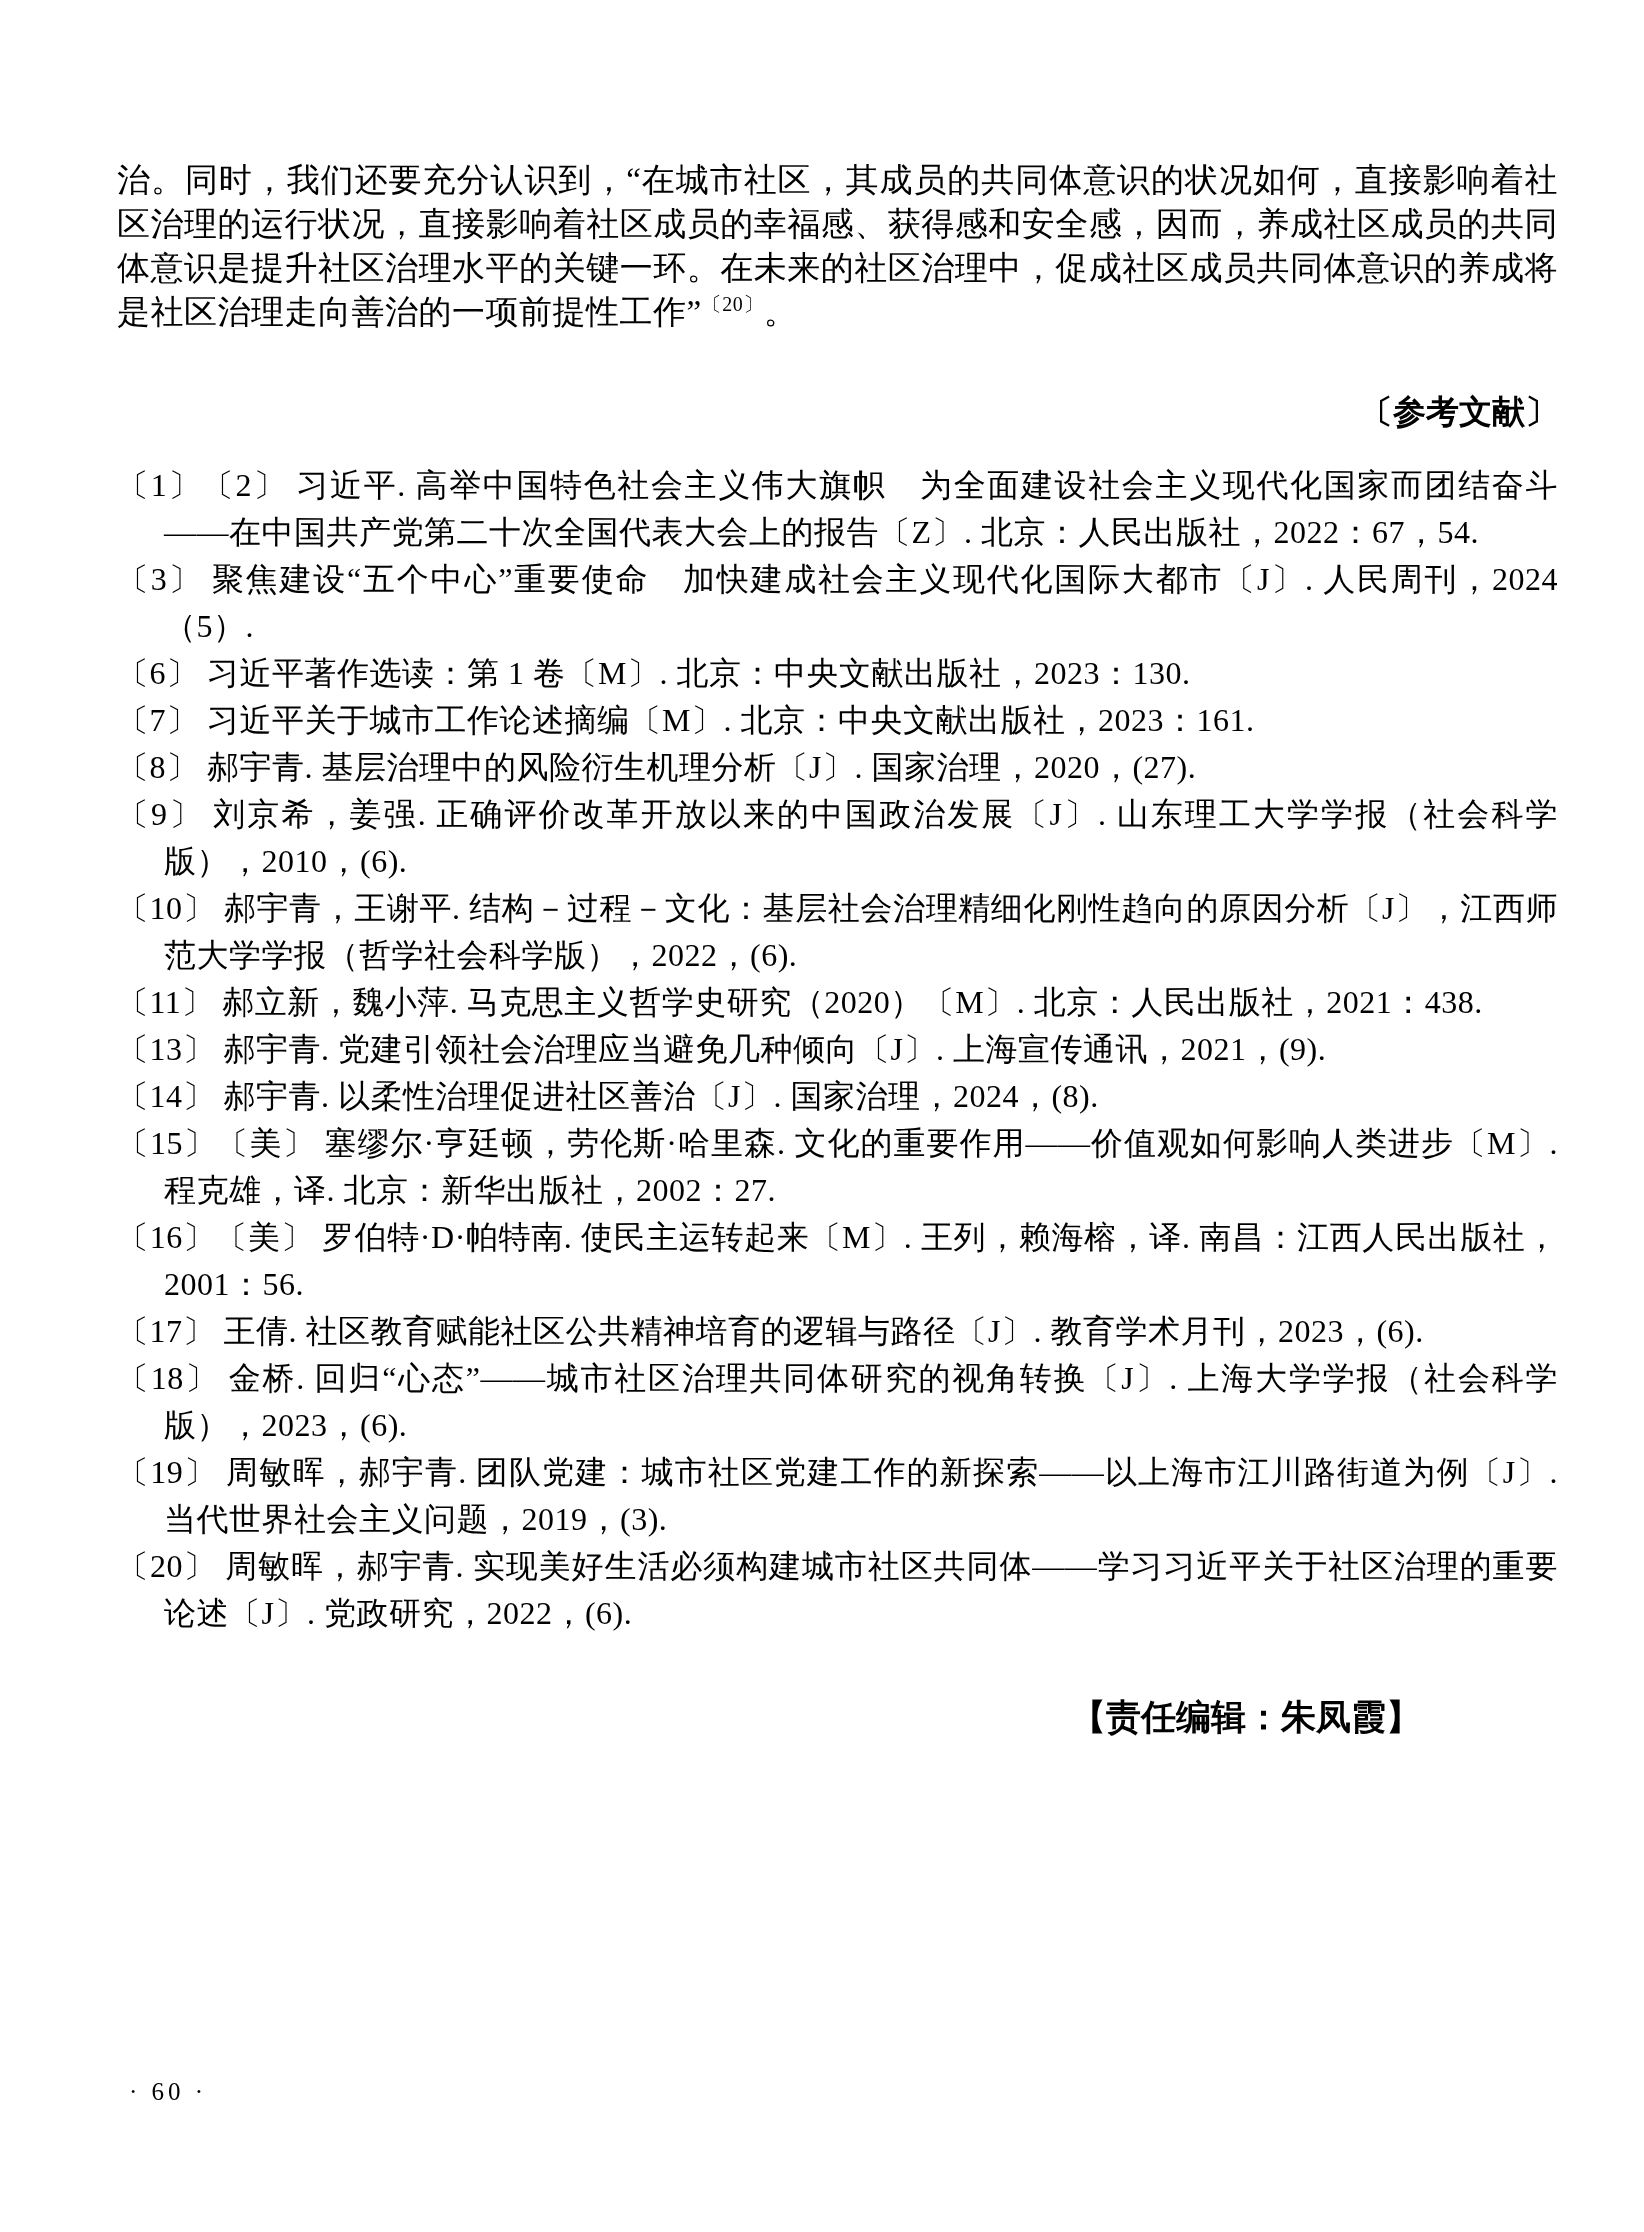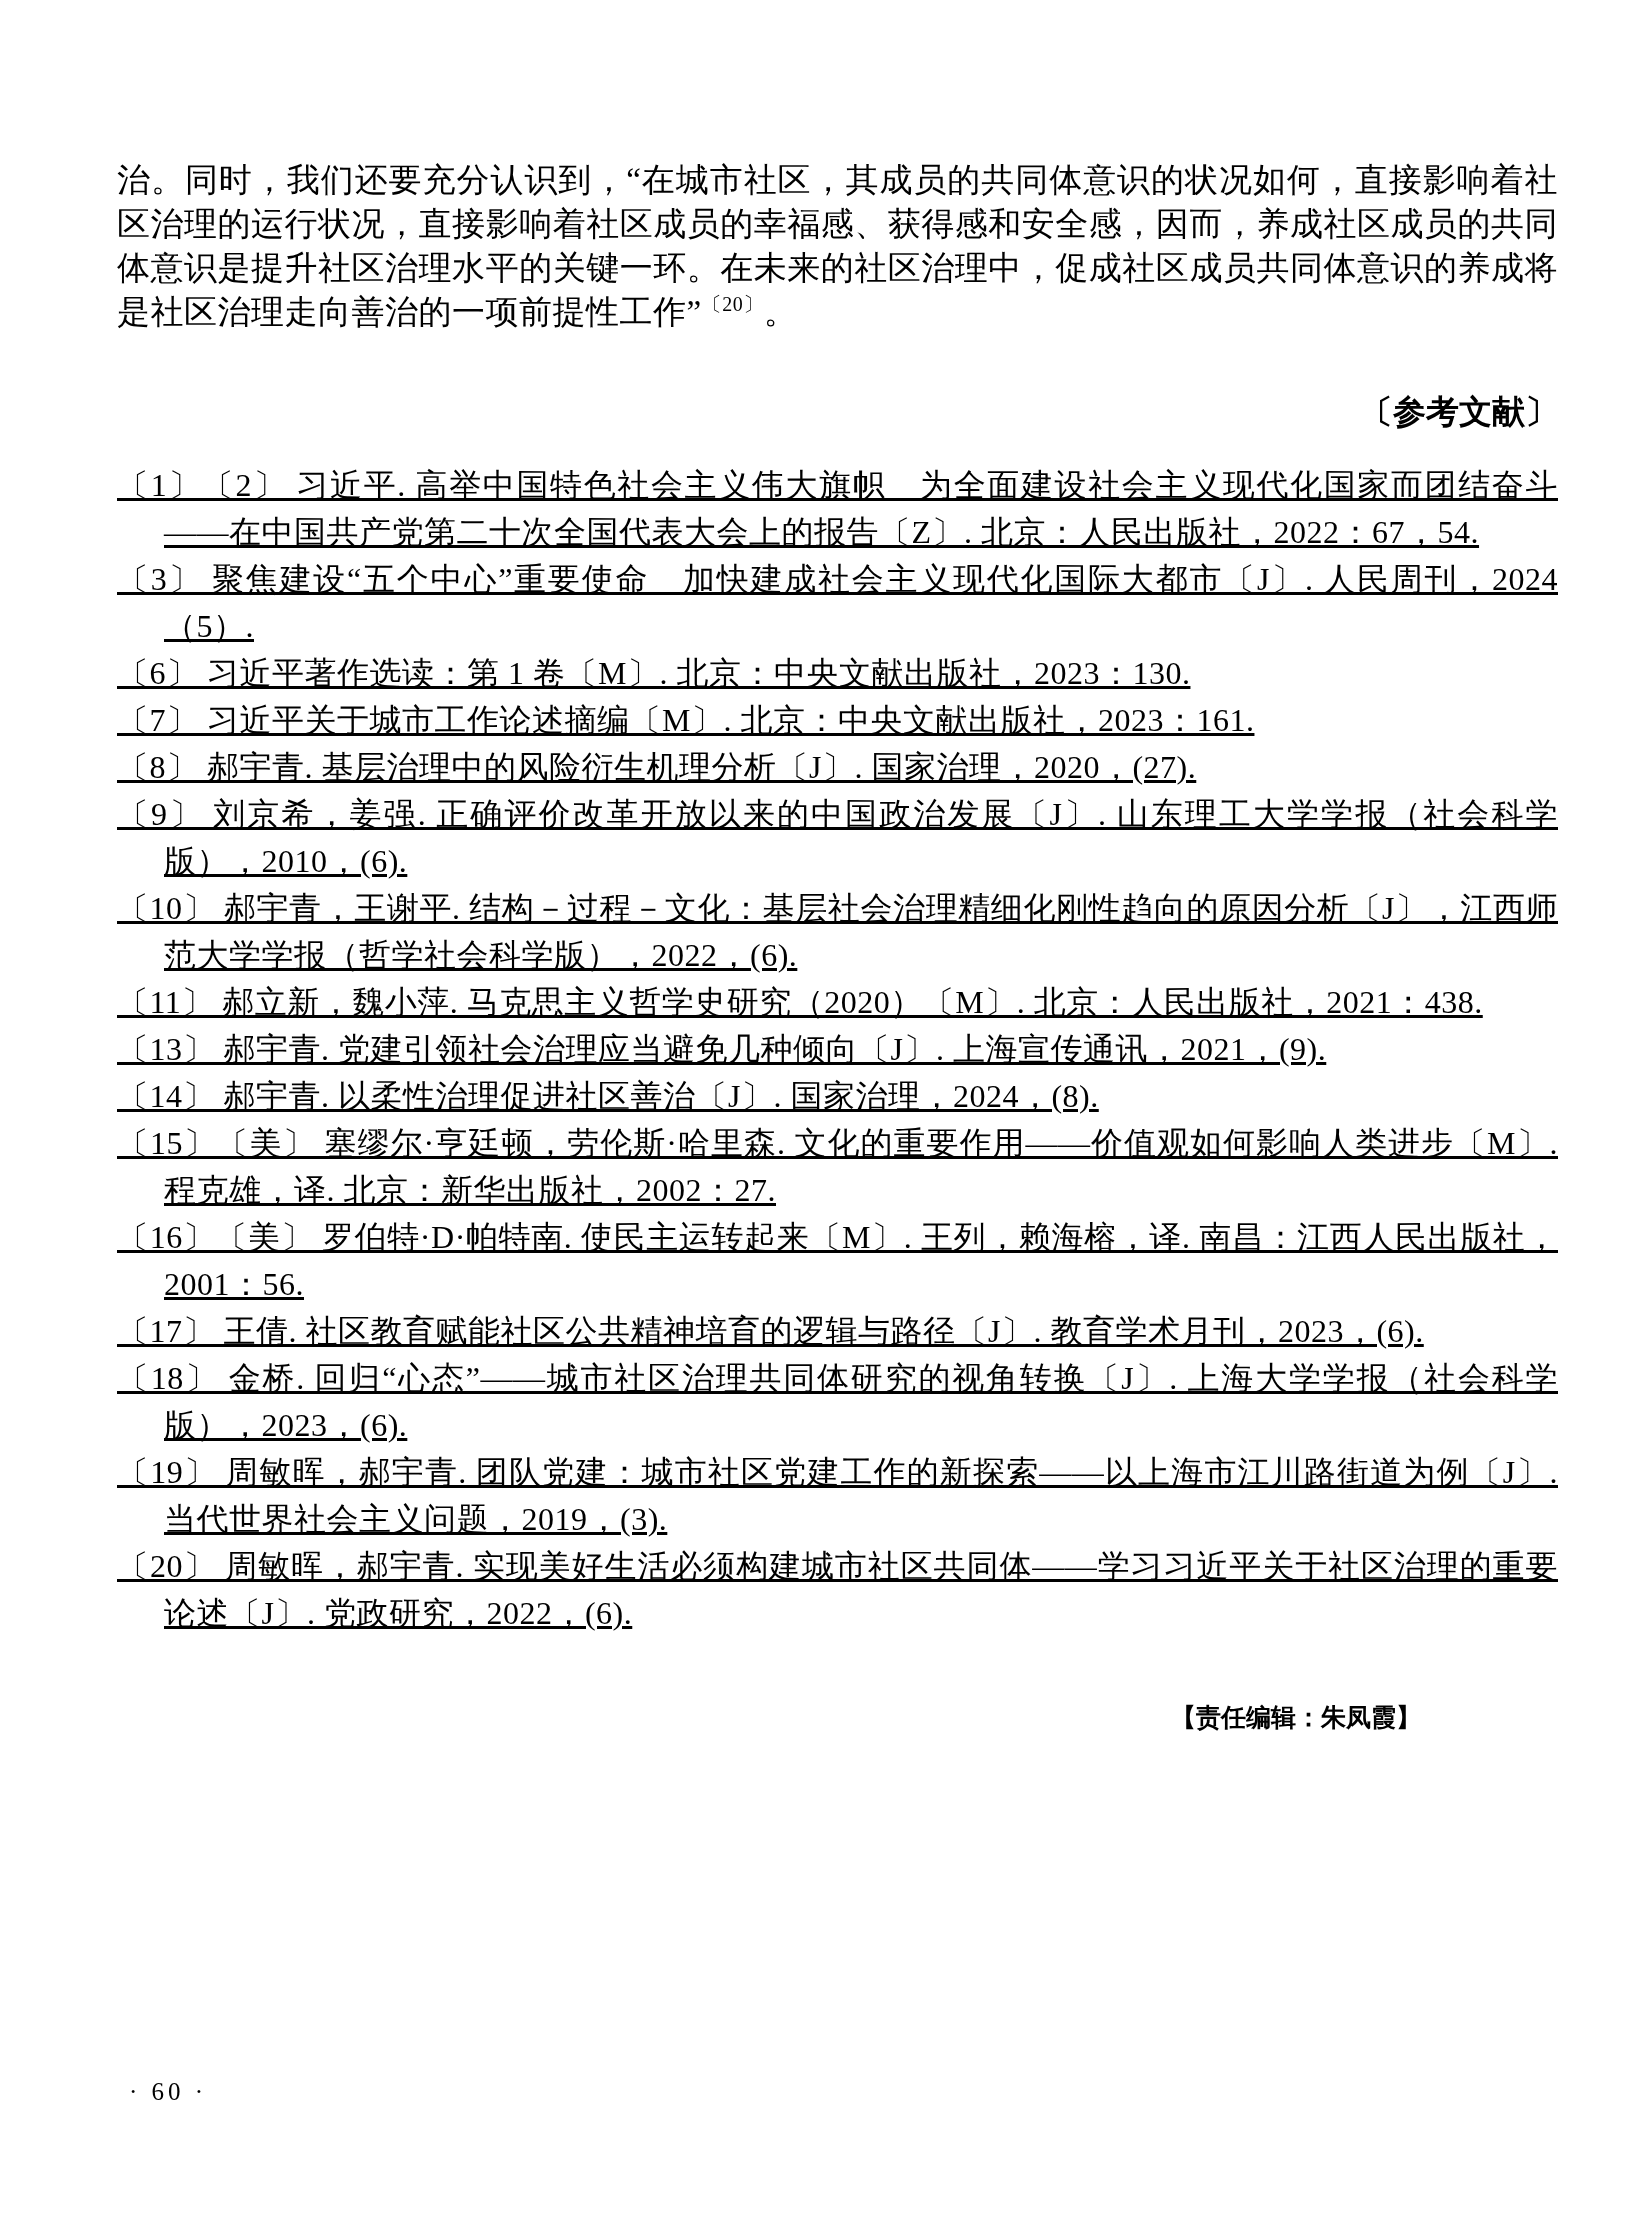--- a/index.html
+++ b/index.html
@@ -41,34 +41,33 @@
     text-align: right;
     font-family: "Liberation Sans", "DejaVu Sans", sans-serif;
     font-weight: bold;
     font-size: 33px;
     line-height: 40px;
   }
   .refs-list {
     font-size: 32px;
     line-height: 47px;
     letter-spacing: 0.5px;
-    text-decoration: underline;
   }
   .ref-item {
     text-align: justify;
     padding-left: 47px;
     text-indent: -47px;
   }
   .editor-note {
     margin-top: 58px;
     padding-right: 137px;
     text-align: right;
     font-family: "Liberation Sans", "DejaVu Sans", sans-serif;
     font-weight: bold;
-    font-size: 25px;
+    font-size: 35px;
     line-height: 44px;
   }
   .page-number {
     position: absolute;
     left: 129px;
     bottom: 127px;
     font-size: 25px;
     letter-spacing: 4px;
   }
 </style>

